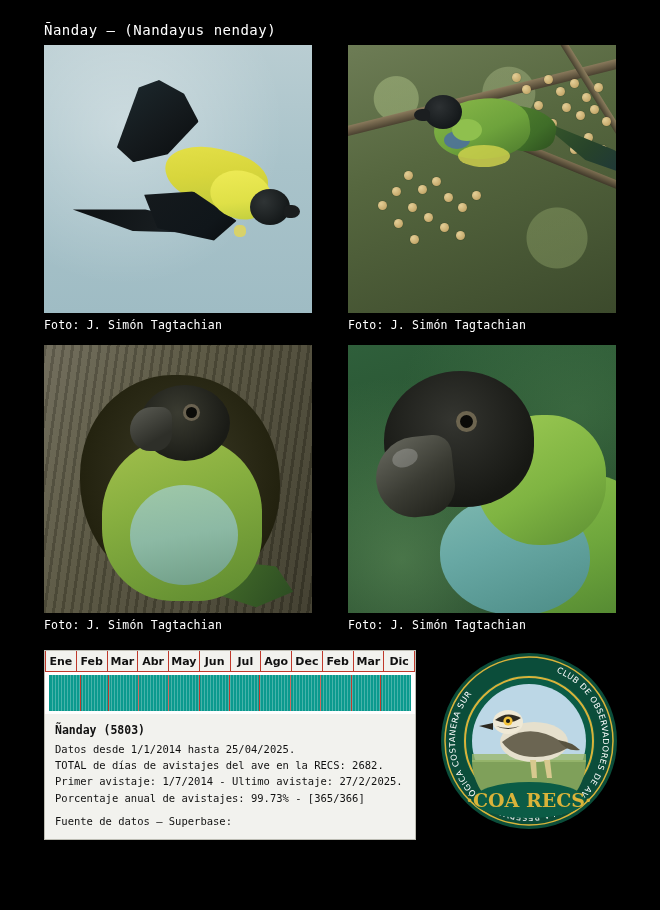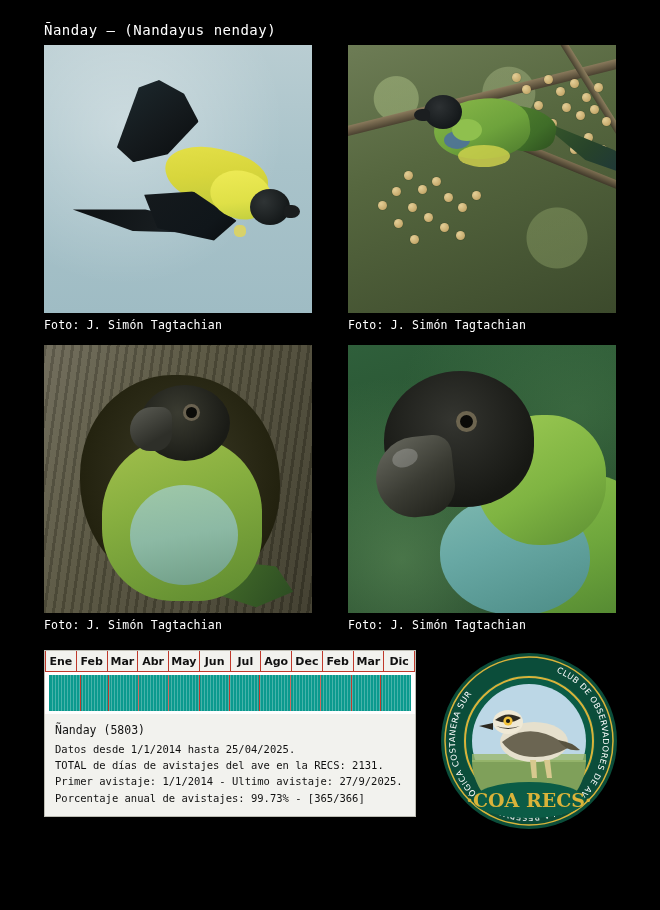--- a/index.html
+++ b/index.html
@@ -274,21 +274,21 @@
     background: #ffffff;
     opacity: .85;
   }
   .info {
     padding: 8px 10px 10px 10px;
     color: #111;
     font-size: 10.5px;
     line-height: 1.55;
     font-family: "DejaVu Sans Mono", monospace;
   }
-  .info .sp-name { font-weight: normal; font-size: 11.5px; display:block; margin-bottom: 1px;}
+  .info .sp-name { font-weight: bold; font-size: 11.5px; display:block; margin-bottom: 1px;}
   .info .sp-en { display:block; margin-bottom: 7px; }
   .info .blk { display:block; }
   .info .src { display:block; margin-top: 7px; }
   .info .url { display:block; word-break: break-all; }
 
   
   .logo {
     position: absolute;
     left: 438px;
     top: 650px;
@@ -556,23 +556,24 @@
           <div class="gap" style="left: 96.1644%; opacity: 0.25;"></div>
           <div class="gap" style="left: 96.9863%; opacity: 0.25;"></div>
           <div class="gap" style="left: 97.8082%; opacity: 0.25;"></div>
           <div class="gap" style="left: 98.6301%; opacity: 0.25;"></div>
           <div class="gap" style="left: 99.4521%; opacity: 0.25;"></div>
         </div>
     </div>
     <div class="info">
       <span class="sp-name">Ñanday (5803)</span>
       <span class="blk">Datos desde 1/1/2014 hasta 25/04/2025.</span>
-      <span class="blk">TOTAL de días de avistajes del ave en la RECS: 2131.</span>
-      <span class="blk">Primer avistaje: 1/1/2014 - Ultimo avistaje: 27/9/2025.</span>
+      <span class="blk">TOTAL de días de avistajes del ave en la RECS: 2682.</span>
+      <span class="blk">Primer avistaje: 1/7/2014 - Ultimo avistaje: 27/2/2025.</span>
       <span class="blk">Porcentaje anual de avistajes: 99.73% - [365/366]</span>
+      <span class="src">Fuente de datos — Superbase:</span>
     </div>
   </div>
 
   <div class="logo">
     <svg width="182" height="182" viewBox="0 0 182 182">
       <defs>
         <path id="ringpath" d="M 91,91 m 0,-74 a 74,74 0 1,1 -0.1,0" fill="none"></path>
         <path id="ringpath2" d="M 91,91 m 0,68 a 68,68 0 1,0 0.1,0" fill="none"></path>
       </defs>
       <circle cx="91" cy="91" r="88" fill="#0b4d3a"></circle>

